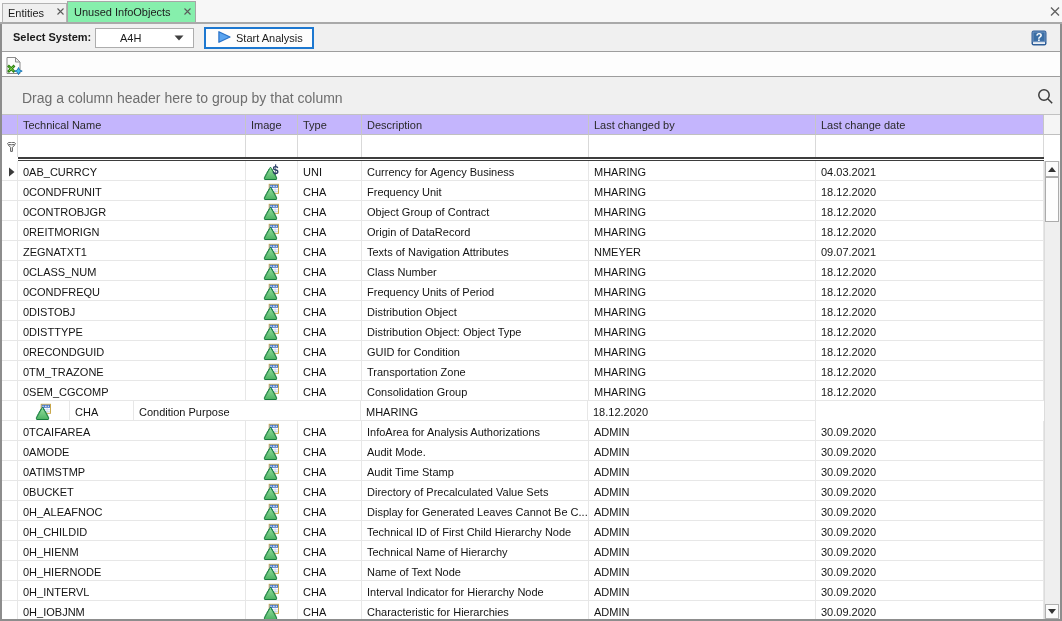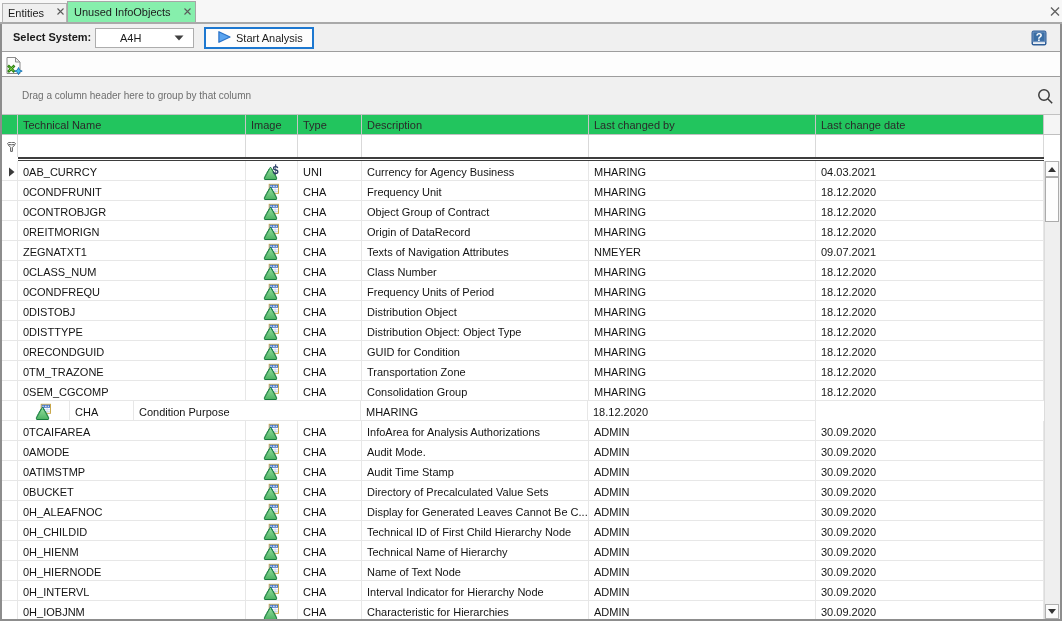--- a/index.html
+++ b/index.html
@@ -19,23 +19,23 @@
 #toolbar{left:0;top:22px;width:1062px;height:30px;background:#f0f0f0;border-bottom:1px solid #9d9d9d}
 #lbl{left:13px;top:31px;font-size:11px;font-weight:600;color:#1a1a1a}
 #combo{left:95px;top:28px;width:99px;height:20px;background:#fff;border:1px solid #adadad;
   font-size:11px;color:#1a1a1a;padding:3px 0 0 24px}
 #btn{left:204px;top:27px;width:110px;height:22px;background:#fdfdfd;border:2px solid #1d78d0}
 #btntext{left:236px;top:32px;font-size:11px;color:#1c1c1c}
 
 #xstrip{left:0;top:52px;width:1062px;height:25px;background:#fdfdfd;border-bottom:1px solid #9d9d9d}
 
 #gpanel{left:0;top:77px;width:1062px;height:38px;background:#f0f0f0;border-bottom:1px solid #c2c2c2}
-#dragtext{left:22px;top:90px;font-size:10px;color:#6e6e6e}
+#dragtext{left:22px;top:90px;font-size:14px;color:#6e6e6e}
 .hrow{left:2px;top:115px;width:1058px;height:20px;display:flex}
-.hrow>div{border-right:1px solid #c6c6c6;border-bottom:1px solid #c0c0c0;background:#22c55e;
+.hrow>div{border-right:1px solid #c6c6c6;border-bottom:1px solid #c0c0c0;background:#c4b5fd;
   font-size:11px;color:#2a2a2a;line-height:16px;padding:2px 0 0 5px;white-space:nowrap;overflow:hidden}
 .frow{left:2px;top:135px;width:1058px;height:22px;display:flex}
 .frow>div{border-right:1px solid #d9d9d9;background:#fff}
 #rows{left:2px;top:161px;width:1058px;height:460px;overflow:hidden}
 .row{display:flex;height:20px}
 .row>div{border-right:1px solid #e7e7e7;border-bottom:1px solid #e7e7e7;font-size:11px;
   color:#141414;line-height:13px;padding:5px 0 0 5px;white-space:nowrap;overflow:hidden;background:#fff}
 .g{width:16px;position:relative;padding-left:0 !important}
 .c1{width:228px}.c2{width:52px;position:relative}.c3{width:64px}.c4{width:227px}
 .c5{width:227px}.c6{width:228px}

